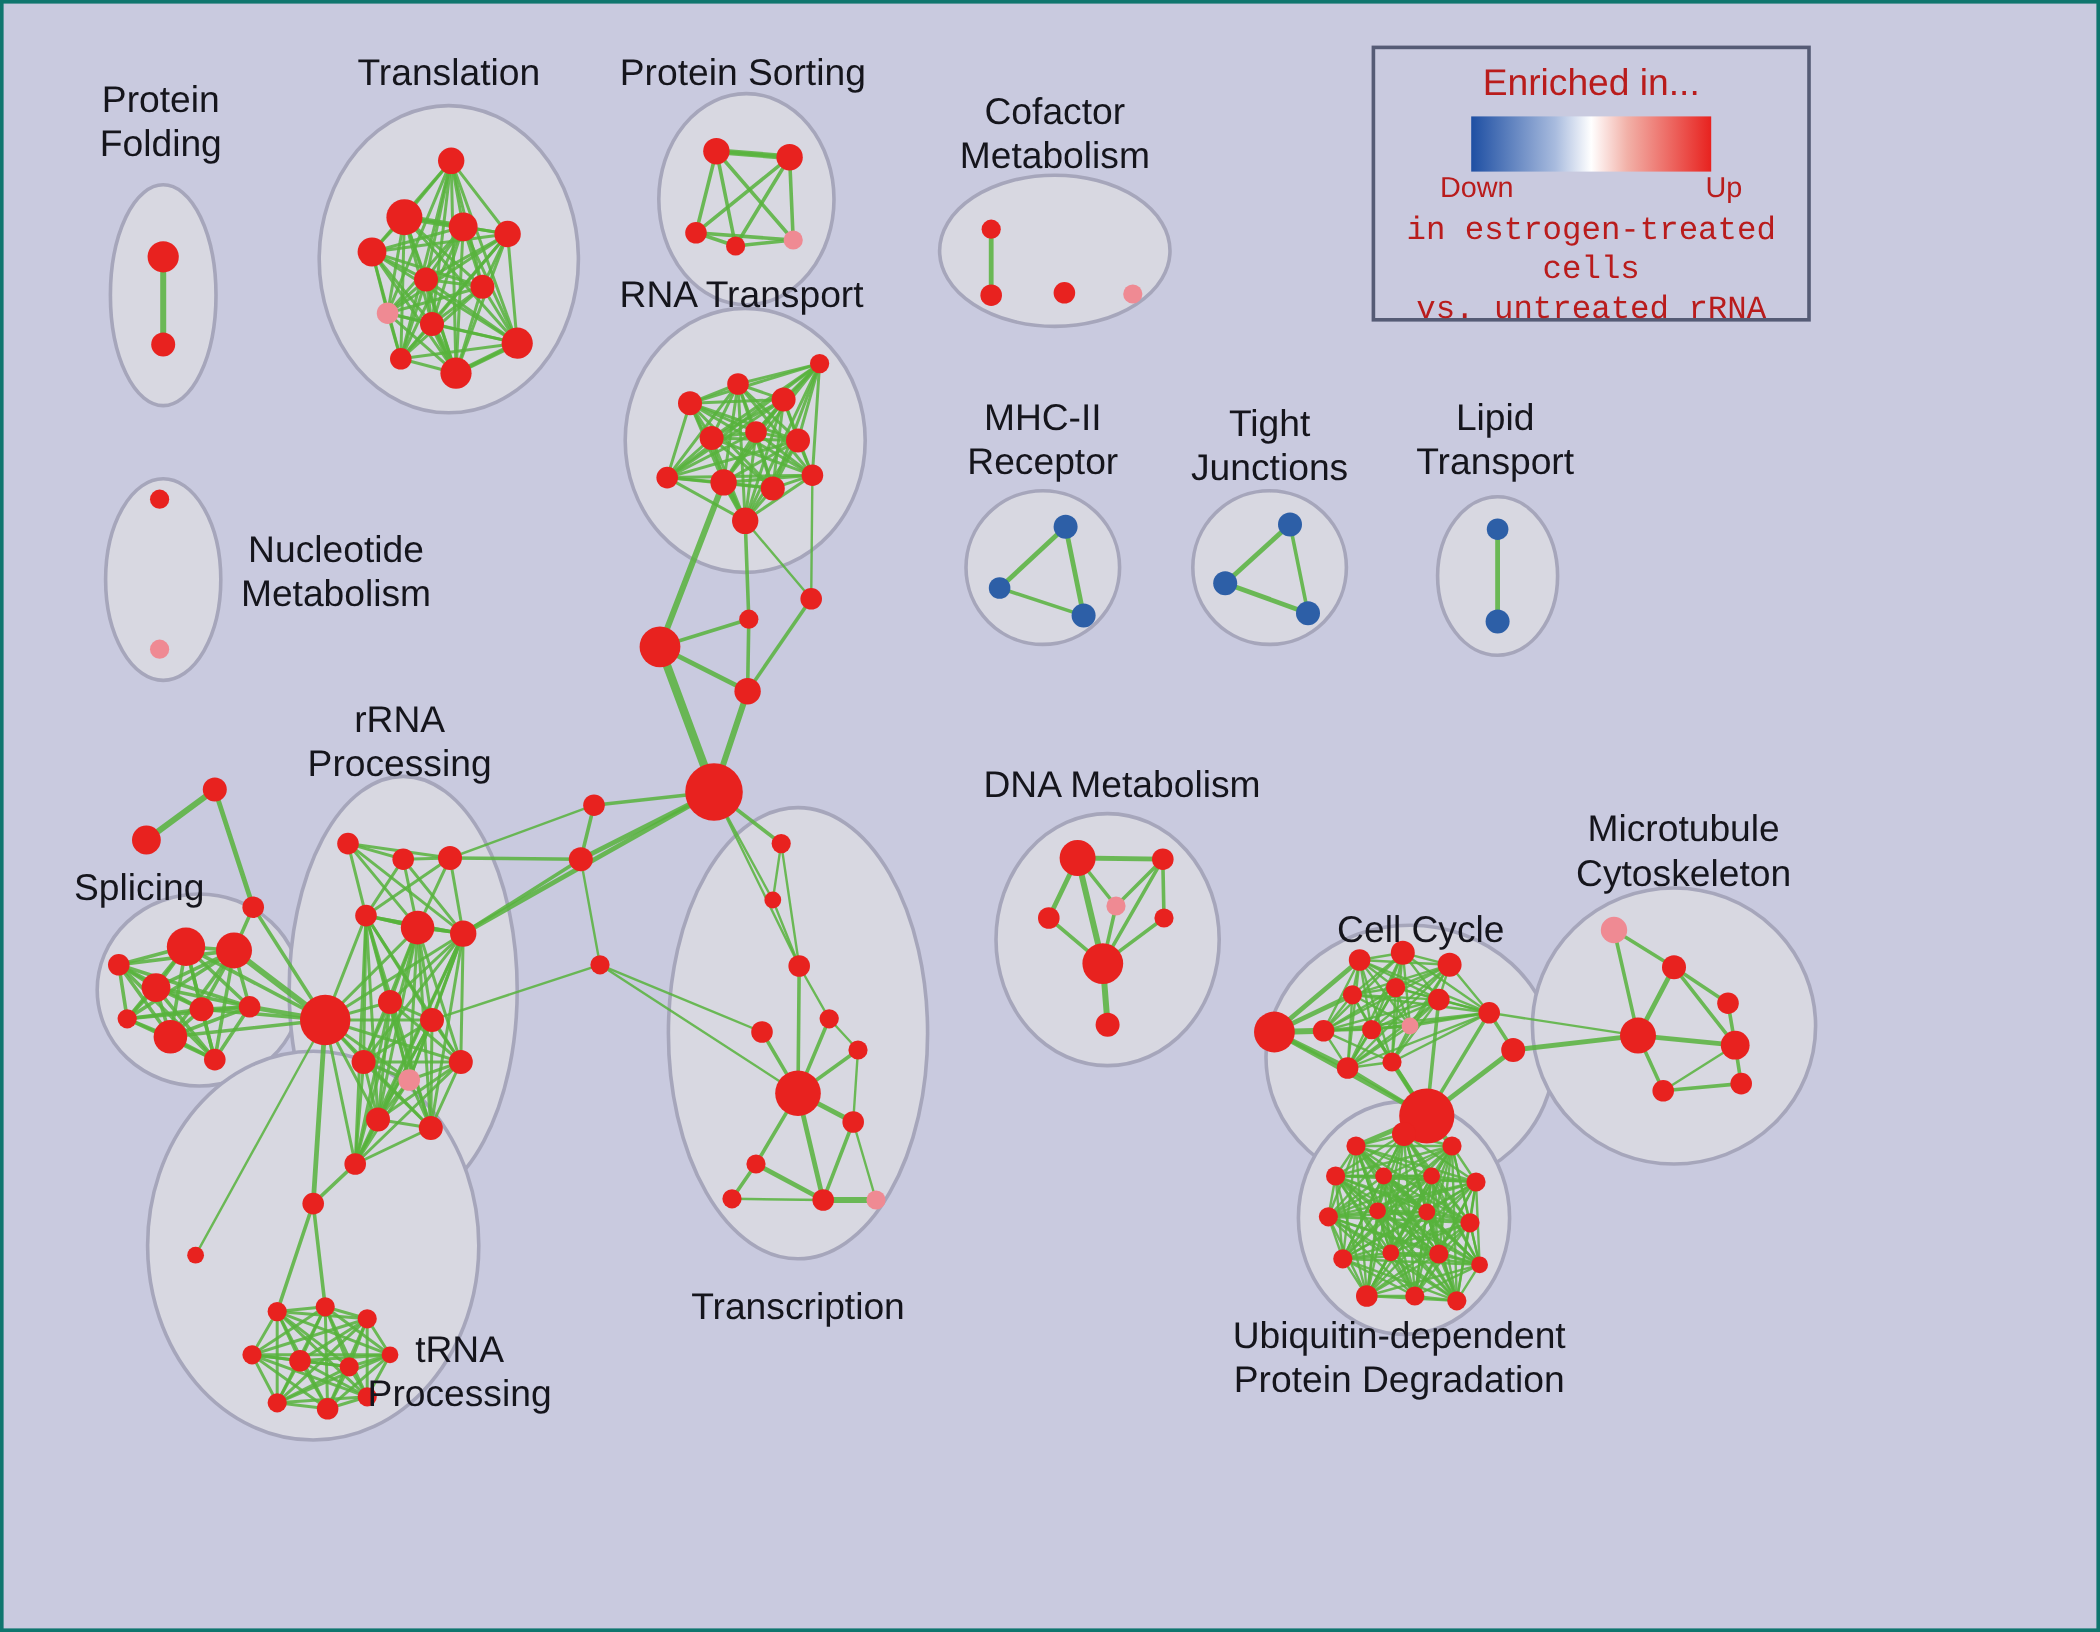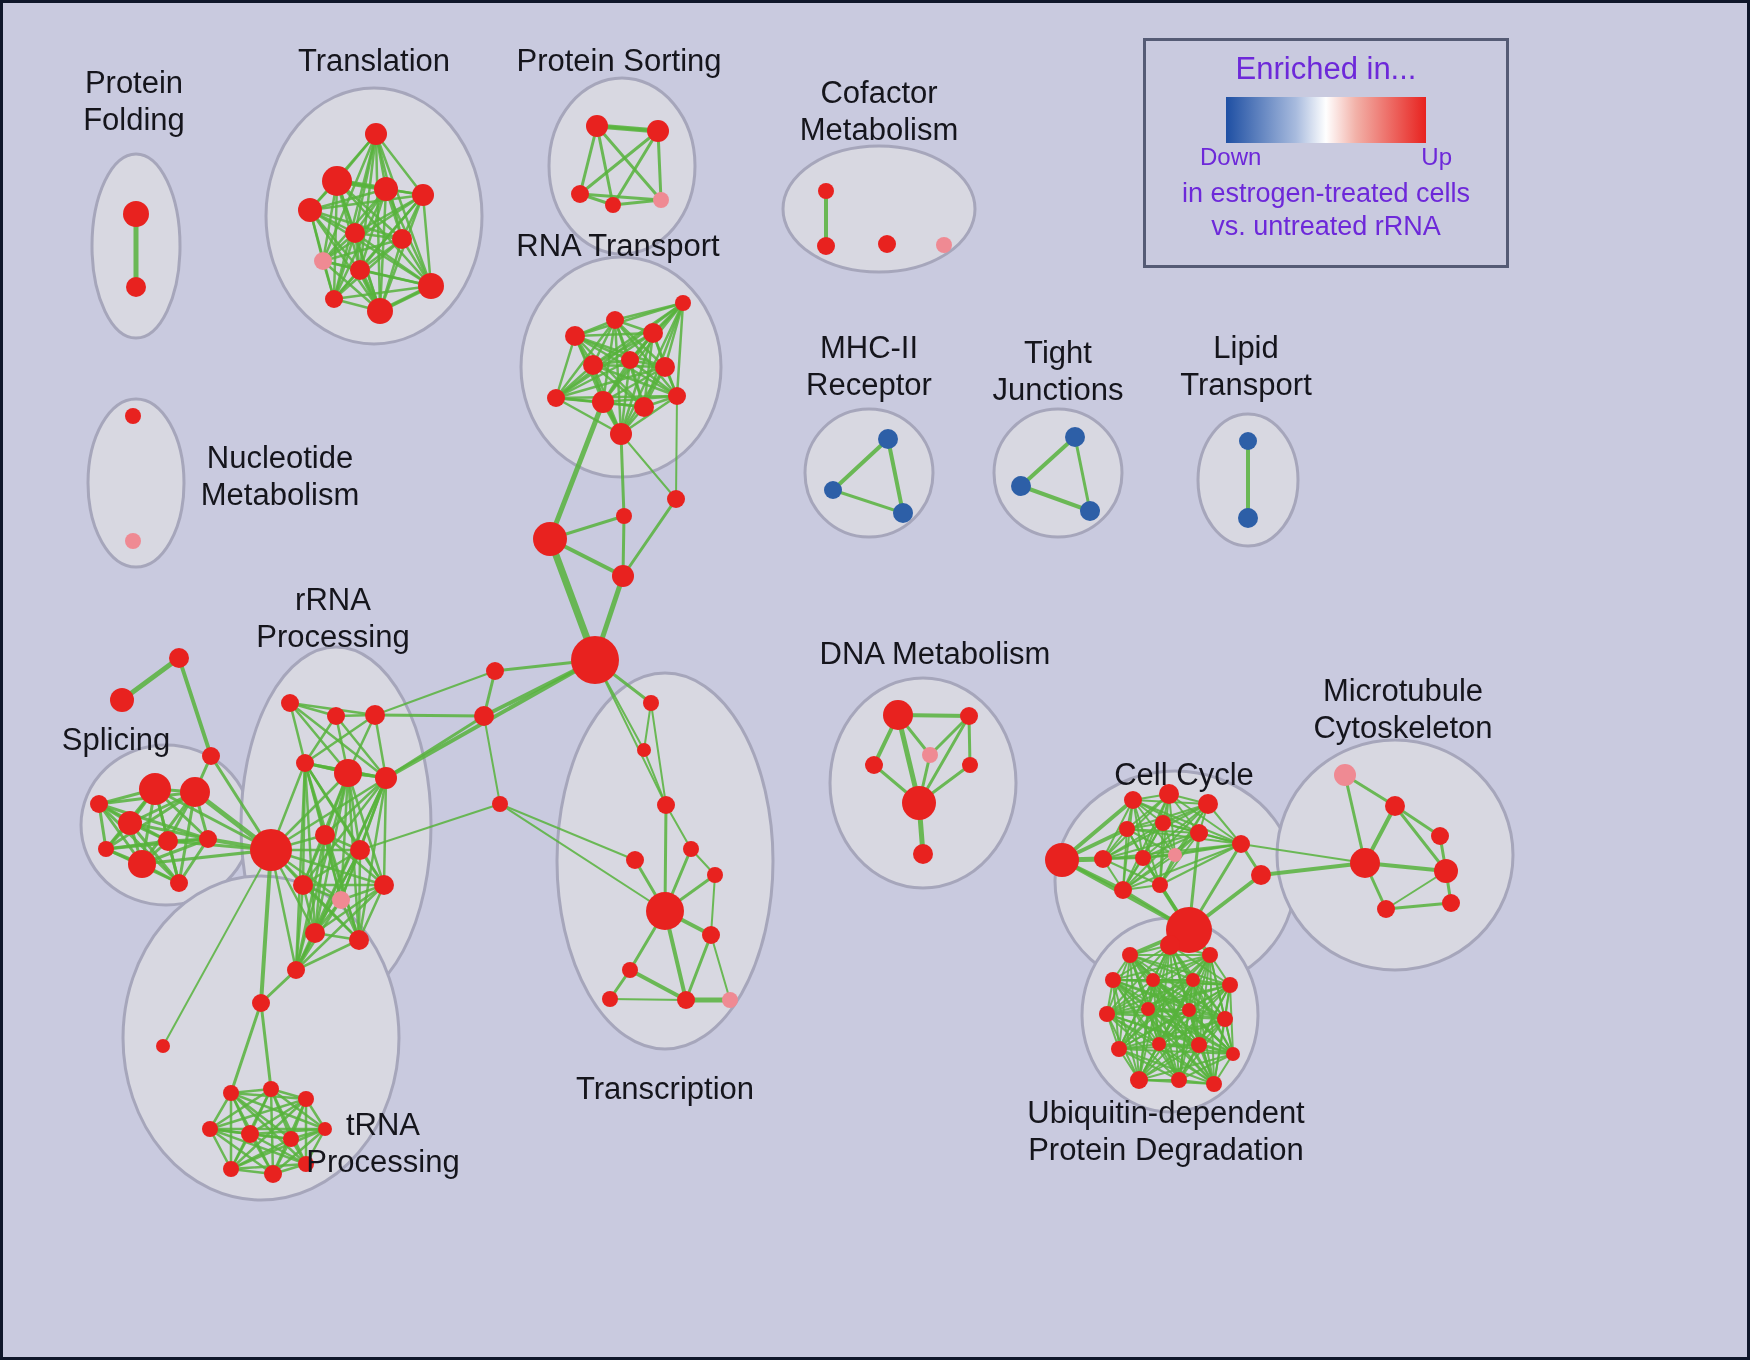--- a/index.html
+++ b/index.html
@@ -1,27 +1,27 @@
 <!DOCTYPE html>
 <html><head>
 <meta charset="utf-8">
 <style>
   html,body{margin:0;padding:0;background:#9a9ab0;}
-  .page{position:relative;width:1750px;height:1360px;background:#c9cadf;border:3px solid #0f172a;
+  .page{position:relative;width:1750px;height:1360px;background:#c9cadf;border:3px solid #0f766e;
         box-sizing:border-box;font-family:"Liberation Sans",sans-serif;overflow:hidden;}
   svg.net{position:absolute;left:0;top:0;}
   .cluster{fill:#d8d8e1;stroke:#a6a6bb;stroke-width:3;}
   .clabel{font-size:31px;fill:#15151c;text-anchor:middle;font-family:"Liberation Sans",sans-serif;}
   .legend{position:absolute;left:1140px;top:35px;width:366px;height:230px;border:3px solid #555b75;
-          box-sizing:border-box;text-align:center;color:#6d28d9;}
+          box-sizing:border-box;text-align:center;color:#b91c1c;}
   .legend-title{font-size:31px;margin-top:10px;}
   .legend-bar{width:200px;height:46px;margin:10px auto 0;
           background:linear-gradient(90deg,#1e4fa3 0%,#a8bbde 35%,#ffffff 50%,#f2b1a8 65%,#e8221f 100%);}
   .legend-ends{width:252px;margin:0 auto;display:flex;justify-content:space-between;font-size:24px;}
-  .legend-sub{margin-top:6px;}
+  .legend-sub{margin-top:6px;font-family:Liberation Mono, monospace;}
   .legend-line{font-size:27px;line-height:33px;}
 </style>
 </head>
 <body>
 
 <div class="page">
   <svg id="net" class="net" width="1750" height="1360" viewBox="0 0 1750 1360">
       <g>
         <ellipse cx="133" cy="243" rx="44" ry="92" class="cluster"></ellipse>
         <ellipse cx="371" cy="213" rx="108" ry="128" class="cluster"></ellipse>

